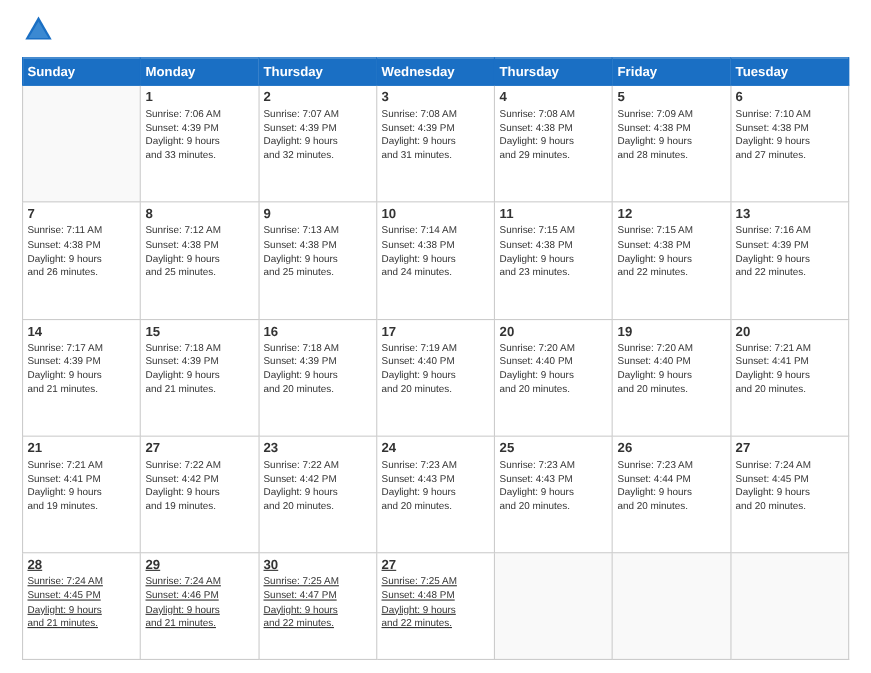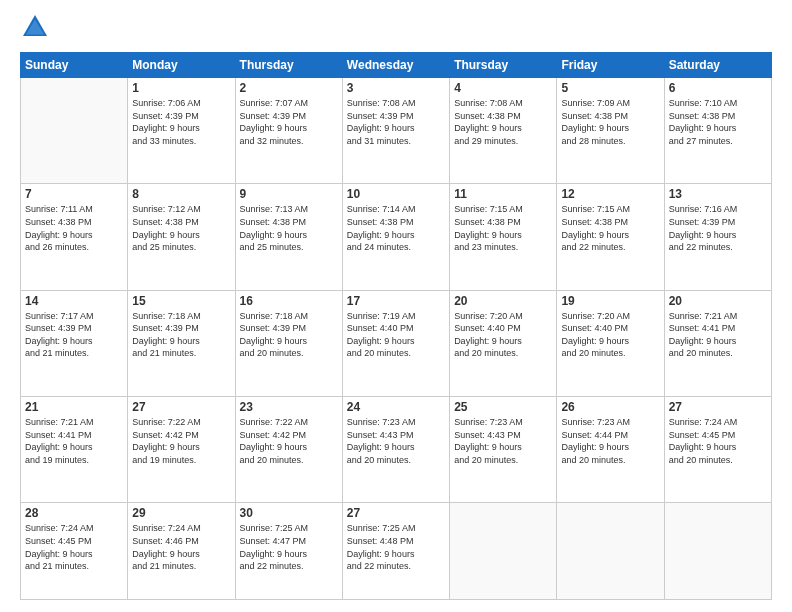--- a/index.html
+++ b/index.html
@@ -89,20 +89,21 @@
       margin-bottom: 2px;
       display: block;
     }
     .cell-text {
       font-size: 9px;
       color: #333;
       line-height: 1.4;
     }
     tr:last-child td {
       height: 80px;
+      text-decoration: underline;
     }
   </style>
 </head>
 <body>
 
 <div class="page">
   <div class="header">
     <div class="logo">
       <svg class="logo-icon" viewBox="0 0 40 40">
         <polygon points="20,4 36,32 4,32" fill="#1a6fc4"></polygon>
@@ -121,21 +122,21 @@
 
   <table class="calendar">
     <thead>
       <tr>
       <th>Sunday</th>
           <th>Monday</th>
           <th>Thursday</th>
           <th>Wednesday</th>
           <th>Thursday</th>
           <th>Friday</th>
-          <th>Saturday</th>
+          <th>Tuesday</th>
         </tr>
     </thead>
     <tbody id="calendar-body">
     <tr>
           <td class="empty"></td>
           <td>
             <span class="day-number">1</span>
             <div class="cell-text">Sunrise: 7:06 AM<br>Sunset: 4:39 PM<br>Daylight: 9 hours<br>and 33 minutes.</div>
           </td>
           <td>

